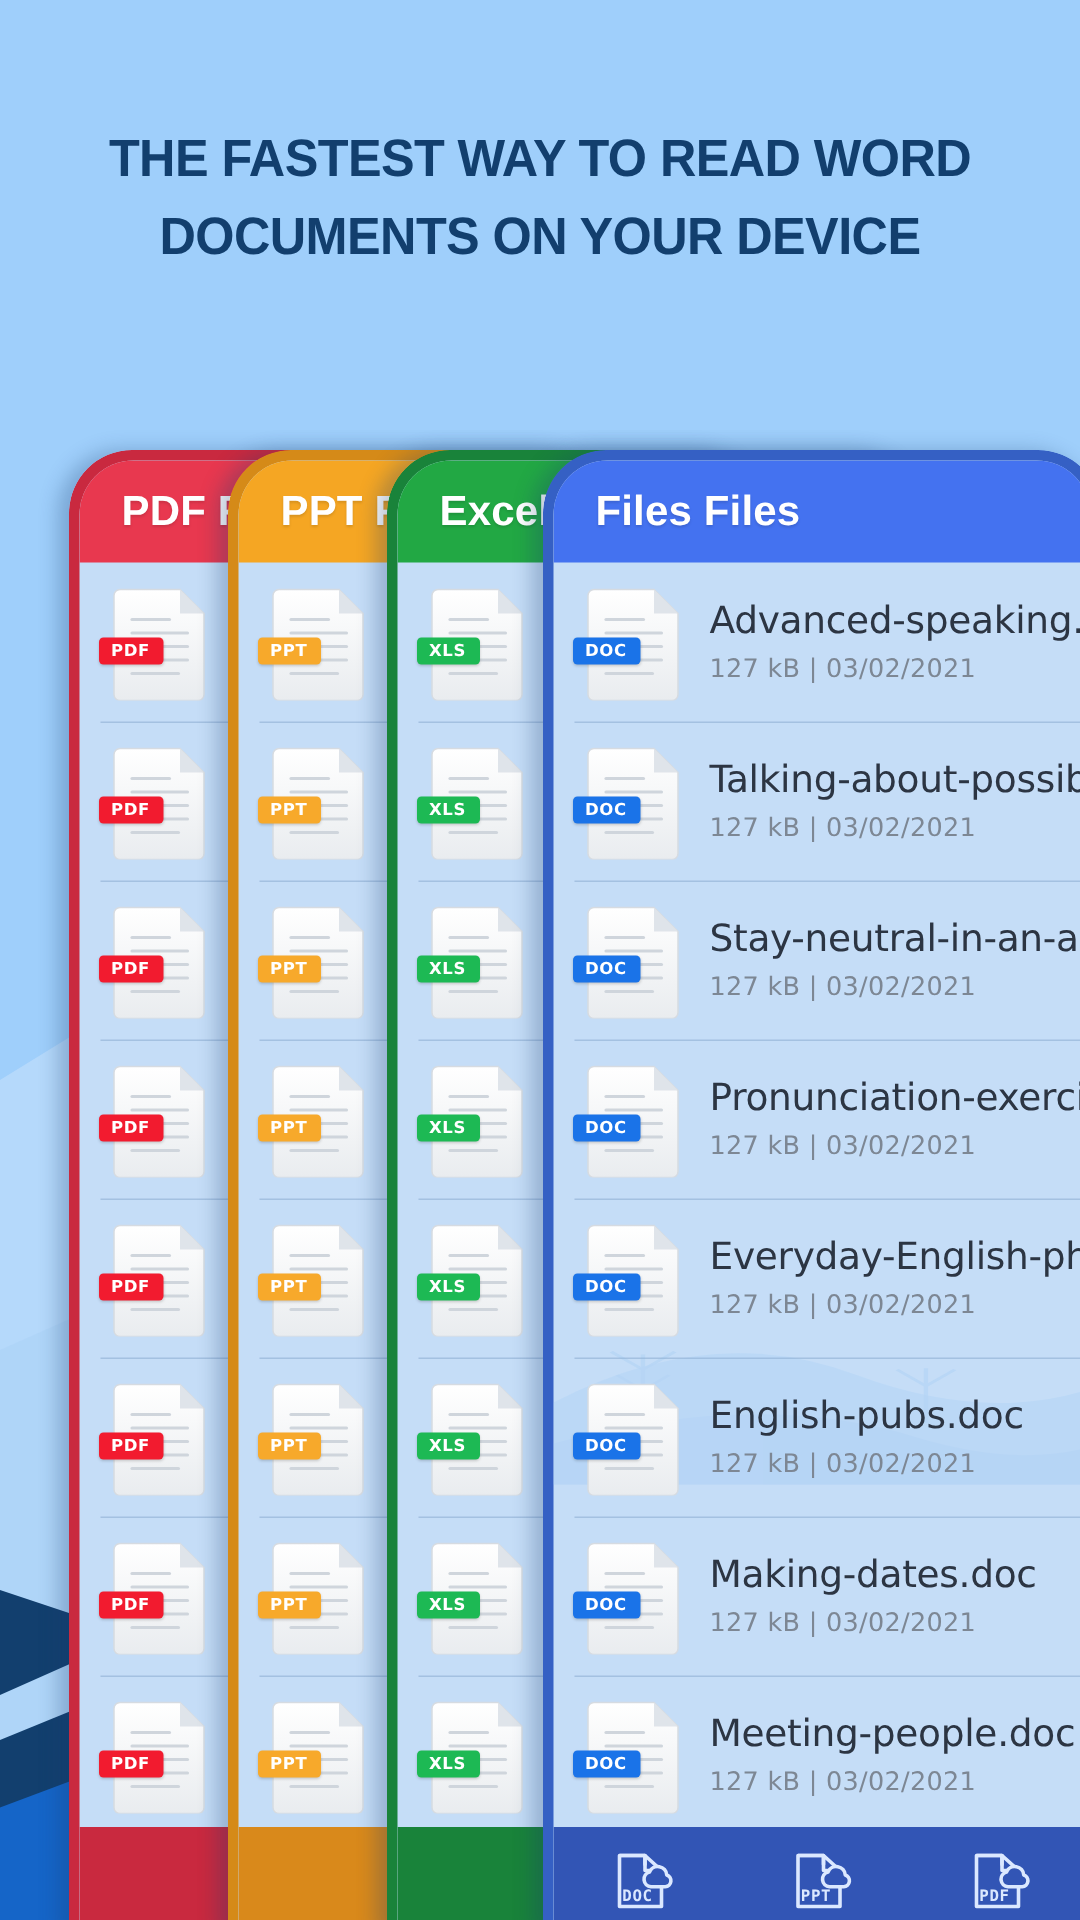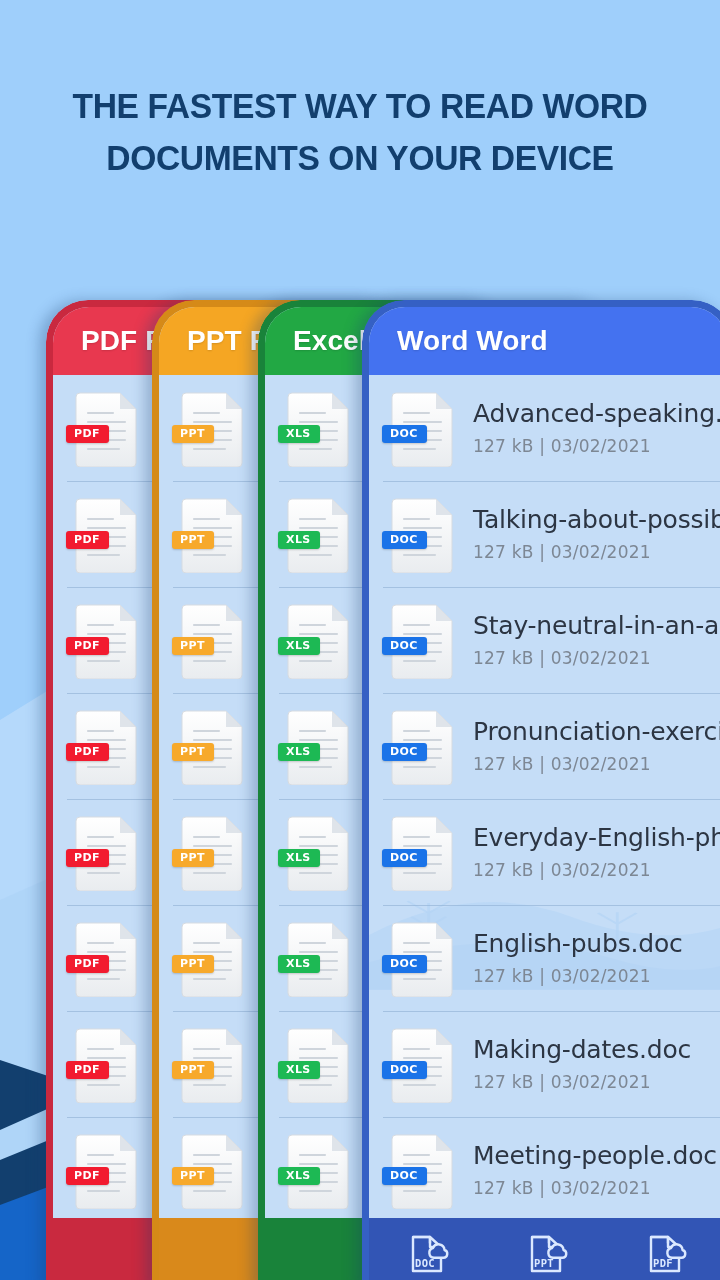--- a/index.html
+++ b/index.html
@@ -842,21 +842,21 @@
               </div>
             </div>
           </div>
         </div>
       </div>
     </div>
     <div class="phone" style="left: 362px; width: 372px; z-index: 4;">
       <div class="bezel" style="background: rgb(53, 96, 196);">
         <div class="screen">
           <div class="appbar" style="background: rgb(68, 114, 240);">
-            <span>Word Word</span>
+            <span>Files Files</span>
           </div>
           <svg viewBox="0 0 372 920" preserveAspectRatio="none" style="position: absolute; left: 0px; bottom: 72px; width: 100%; height: 420px; z-index: 1; opacity: 0.5;">
             <path d="M0 300 q110 -120 210 -40 q90 70 162 20 L372 420 L0 420 Z" fill="#b2d4f6"></path>
             <path d="M0 360 q140 -80 250 -10 q70 45 122 15 L372 420 L0 420 Z" fill="#a9cef5"></path>
             <g stroke="#a6ccf3" stroke-width="3" fill="none" opacity=".75">
               <path d="M62 300 v-70 M62 252 l-22 -26 M62 252 l22 -26 M62 282 l-18 -22 M62 282 l18 -22"></path>
               <path d="M258 330 v-80 M258 276 l-20 -24 M258 276 l20 -24"></path>
             </g>
           </svg>
           <div class="list">

